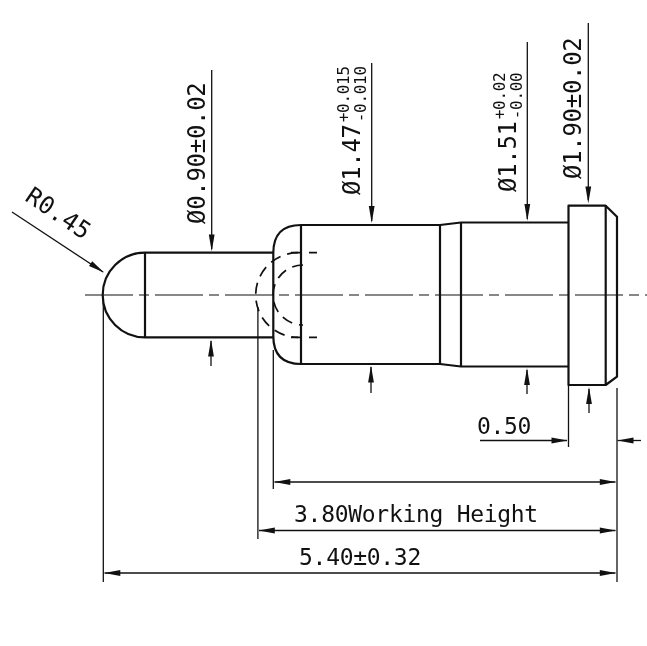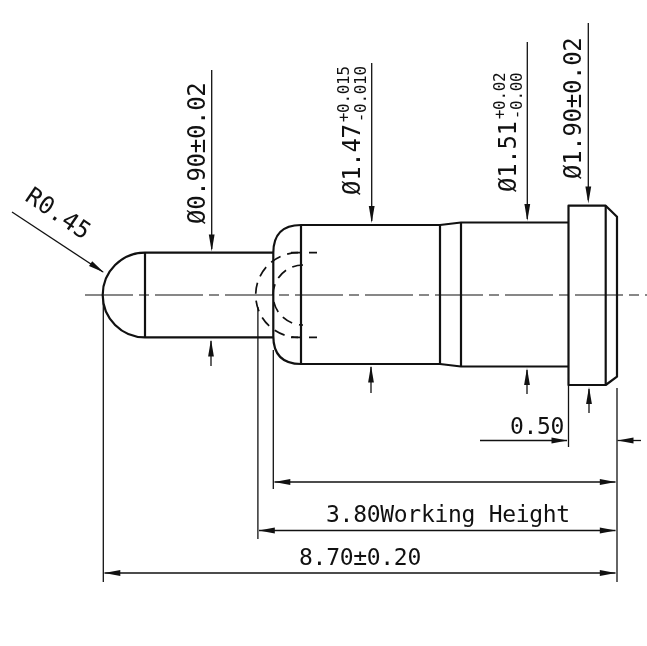--- a/index.html
+++ b/index.html
@@ -162,20 +162,20 @@
     <span class="tolstack">
       <span>+0.02</span>
       <span>-0.00</span>
     </span>
   </div>
 
   <div class="vlabel" style="left:560px;top:179px;">
     <span>Ø1.90±0.02</span>
   </div>
 
-  <div class="lbl center" style="left:505px;top:413px;width:64px;">0.50</div>
+  <div class="lbl center" style="left:472px;top:413px;width:64px;">0.50</div>
 
 
-  <div class="lbl center" style="left:258px;top:501px;width:316px;padding-left:32px;">3.80Working Height</div>
+  <div class="lbl center" style="left:258px;top:501px;width:316px;">3.80Working Height</div>
 
-  <div class="lbl center" style="left:104px;top:544px;width:512px;">8.70±0.20</div>
+  <div class="lbl center" style="left:104px;top:544px;width:512px;">5.40±0.32</div>
 
 </div>
 
 </body></html>

